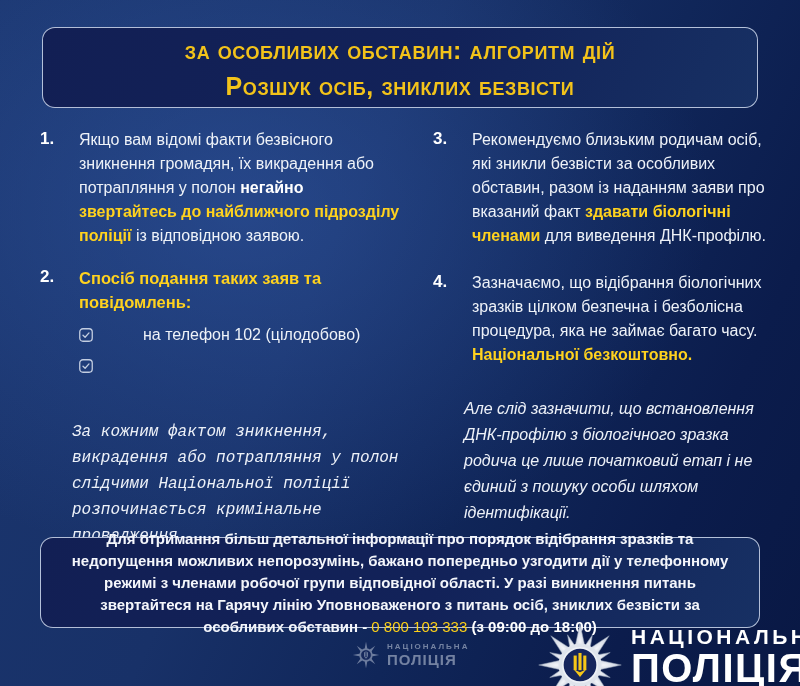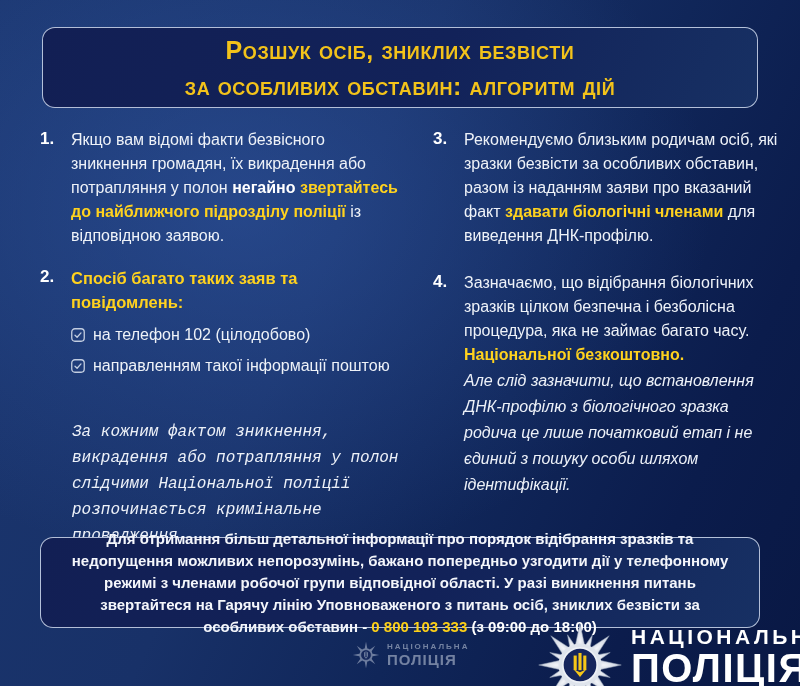--- a/index.html
+++ b/index.html
@@ -19,108 +19,107 @@
   .title-box {
     position:absolute; left:42px; top:27px; width:716px; height:81px;
     display:flex; flex-direction:column; justify-content:center; align-items:center;
   }
   .title-line {
     color:#f3c31a; font-weight:700; font-size:25px; line-height:36px;
     font-variant:small-caps; letter-spacing:0.6px; text-align:center; white-space:nowrap;
   }
   .point { position:absolute; display:flex; }
   .point-number { width:31px; flex:0 0 31px; font-size:17px; font-weight:700; color:#fff; padding-top:1px; }
-  .point-body { font-size:16px; line-height:24px; color:#eef2f8; }
+  .point-body { font-size:16px; line-height:24px; color:#eef2f8;margin-left:8px; }
   .b { font-weight:700; color:#ffffff; }
   .yb { font-weight:700; color:#ffd21e; }
   .y { font-weight:600; color:#ffd21e; }
   .p2-heading { font-size:16.5px; line-height:24px; }
   .bullets { margin-top:9px; }
-  .bullet { display:flex; align-items:flex-start; margin-bottom:8px; }
+  .bullet { display:flex; align-items:flex-start; margin-bottom:8px;gap:42px; }
   .bullet svg { flex:0 0 14px; margin:5px 8px 0 0; }
   .bullet-text { font-size:16px; line-height:23px; color:#eef2f8; }
   .note {
     position:absolute; font-style:italic; font-size:16px; line-height:26px; color:#edf1f8;
   }
   .attention {
     position:absolute; left:0; top:490px; width:800px; text-align:center;
     color:#f6c91b; font-weight:700; font-size:22px; font-variant:small-caps; letter-spacing:0.6px;
   }
   .info-box {
     position:absolute; left:40px; top:537px; width:720px; height:91px;
     display:flex; align-items:center; justify-content:center;
     padding:8px 26px; text-align:center;
   }
   .info-text { font-size:15px; line-height:22px; font-weight:600; color:#f4f6fb; }
-  .info-text .phone { color:#fdd017; font-weight:700; }
+  .info-text .phone { color:#fdd017; font-weight:400; }
   .info-text .hours { font-weight:700; color:#ffffff; }
   .watermark {
     position:absolute; left:352px; top:641px; display:flex; align-items:center; gap:7px;
     opacity:0.55;
   }
   .wm-text .l1 { font-size:8px; font-weight:700; letter-spacing:2px; color:#c6cfdf; }
   .wm-text .l2 { font-size:15px; font-weight:700; letter-spacing:1px; color:#c6cfdf; }
   .logo {
     position:absolute; left:537px; top:622px; display:flex; align-items:flex-start; gap:8px;
   }
   .logo-text { padding-top:3px; }
   .logo-text .l1 { font-size:21px; font-weight:700; letter-spacing:3.5px; color:#ffffff; line-height:24px; }
   .logo-text .l2 { font-size:40px; font-weight:800; letter-spacing:1.5px; color:#ffffff; line-height:38px; }
 </style>
 </head>
 <body>
 
 <div class="page">
 
   <div class="title-box panel">
+    <div class="title-line">за особливих обставин: алгоритм дій</div>
     <div class="title-line">Розшук осіб, зниклих безвісти</div>
-    <div class="title-line">за особливих обставин: алгоритм дій</div>
   </div>
 
   <div class="point" style="left:40px; top:128px; width:362px;">
     <div class="point-number">1.</div>
     <div class="point-body"><span>Якщо вам відомі факти безвісного зникнення громадян, їх викрадення або потрапляння у полон </span><span class="b">негайно</span><span> </span><span class="yb">звертайтесь до найближчого підрозділу поліції</span><span> із відповідною заявою.</span></div>
   </div>
 
   <div class="point" style="left:40px; top:266px; width:372px;">
     <div class="point-number">2.</div>
     <div class="point-body">
-      <div class="p2-heading yb">Спосіб багато таких заяв та повідомлень:</div>
+      <div class="p2-heading yb">Спосіб подання таких заяв та повідомлень:</div>
       <div class="bullets">
         <div class="bullet">
           <svg width="14" height="14" viewBox="0 0 14 14">
               <rect x="0.75" y="0.75" width="12.5" height="12.5" rx="3.2" fill="none" stroke="#dfe6f2" stroke-width="1.3" opacity="0.85"></rect>
               <path d="M4 7.2 L6.1 9.3 L10 4.9" fill="none" stroke="#dfe6f2" stroke-width="1.3" stroke-linecap="round" stroke-linejoin="round" opacity="0.85"></path>
             </svg>
           <div class="bullet-text">на телефон 102 (цілодобово)</div>
         </div>
         <div class="bullet">
           <svg width="14" height="14" viewBox="0 0 14 14">
               <rect x="0.75" y="0.75" width="12.5" height="12.5" rx="3.2" fill="none" stroke="#dfe6f2" stroke-width="1.3" opacity="0.85"></rect>
               <path d="M4 7.2 L6.1 9.3 L10 4.9" fill="none" stroke="#dfe6f2" stroke-width="1.3" stroke-linecap="round" stroke-linejoin="round" opacity="0.85"></path>
             </svg>
-          <div class="bullet-text">направленням такої інформації поштою</div>
         </div>
       </div>
     </div>
   </div>
 
   <div class="note" style="left:72px; top:419px; width:330px;font-family:Liberation Mono, monospace;">За кожним фактом зникнення, викрадення або потрапляння у полон слідчими Національної поліції розпочинається кримінальне провадження.</div>
 
   <div class="point" style="left:433px; top:128px; width:348px;">
     <div class="point-number">3.</div>
-    <div class="point-body"><span>Рекомендуємо близьким родичам осіб, які зразки безвісти за особливих обставин, разом із наданням заяви про вказаний факт </span><span class="y">здавати біологічні членами</span><span> для виведення ДНК-профілю.</span></div>
+    <div class="point-body"><span>Рекомендуємо близьким родичам осіб, які зникли безвісти за особливих обставин, разом із наданням заяви про вказаний факт </span><span class="y">здавати біологічні членами</span><span> для виведення ДНК-профілю.</span></div>
   </div>
 
   <div class="point" style="left:433px; top:271px; width:348px;">
     <div class="point-number">4.</div>
     <div class="point-body"><span>Зазначаємо, що відібрання біологічних зразків цілком безпечна і безболісна процедура, яка не займає багато часу. </span><span class="y">Національної безкоштовно.</span></div>
   </div>
 
-  <div class="note" style="left:464px; top:368px; width:310px;">Але слід зазначити, що встановлення ДНК-профілю з біологічного зразка родича це лише початковий етап і не єдиний з пошуку особи шляхом ідентифікації.</div>
+  <div class="note" style="left:464px; top:396px; width:310px;">Але слід зазначити, що встановлення ДНК-профілю з біологічного зразка родича це лише початковий етап і не єдиний з пошуку особи шляхом ідентифікації.</div>
 
 
   <div class="info-box panel">
     <div class="info-text"><span>Для отримання більш детальної інформації про порядок відібрання зразків та недопущення можливих непорозумінь, бажано попередньо узгодити дії у телефонному режимі з членами робочої групи відповідної області. У разі виникнення питань звертайтеся на Гарячу лінію Уповноваженого з питань осіб, зниклих безвісти за особливих обставин - </span><span class="phone">0 800 103 333</span><span class="hours"> (з 09:00 до 18:00)</span></div>
   </div>
 
   <div class="watermark">
     <svg width="28" height="28" viewBox="0 0 100 100">
       <g fill="#b9c3d6">
         <polygon points="50,3 57,40 50,47 43,40"></polygon>

